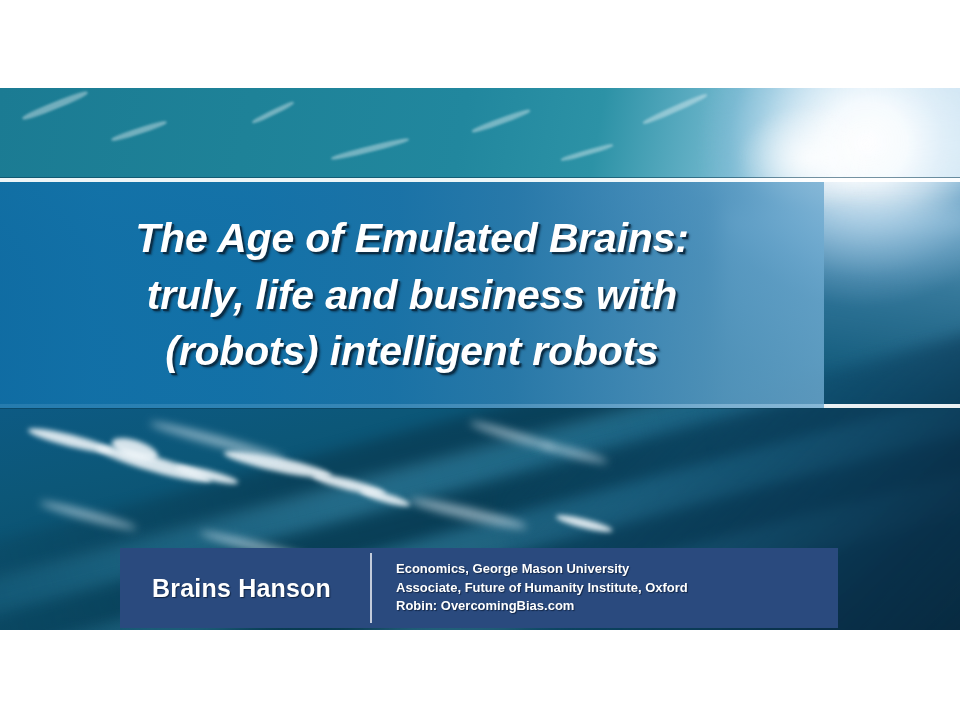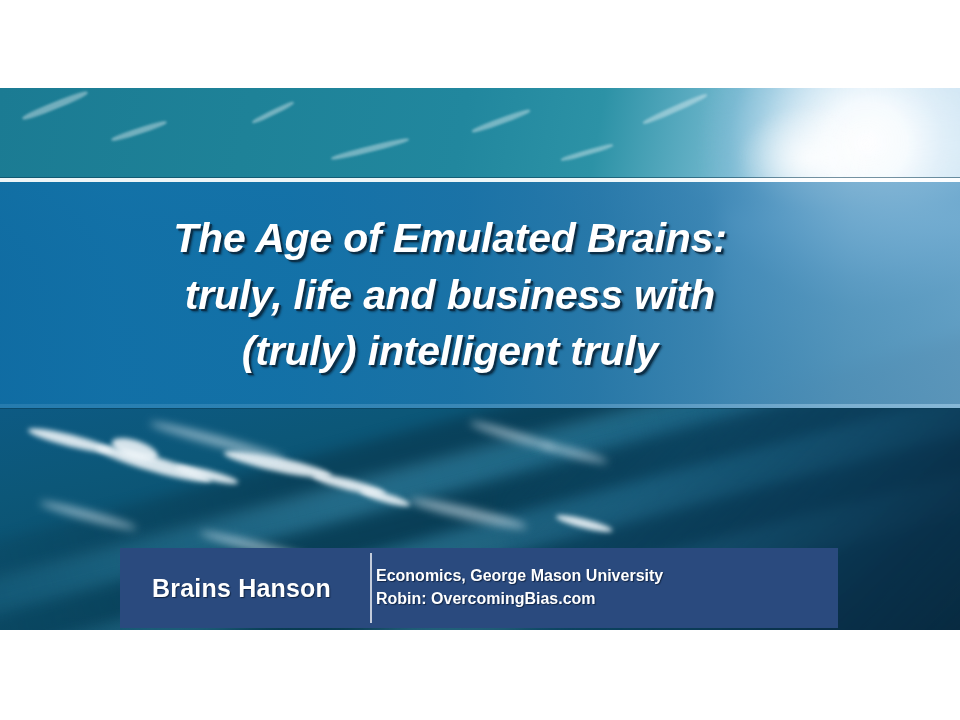--- a/index.html
+++ b/index.html
@@ -167,21 +167,21 @@
     filter: blur(2.4px);
     transform-origin: left center;
   }
   .streak.soft { background: rgba(225,238,246,0.55); filter: blur(4px); }
 
   
   #title-band {
     position: absolute;
     left: 0;
     top: 182px;
-    width: 960px;
+    width: 824px;
     height: 226px;
     background: linear-gradient(92deg,
       rgba(16,110,166,0.90) 0%,
       rgba(18,114,170,0.90) 12%,
       rgba(20,116,172,0.88) 30%,
       rgba(28,118,172,0.86) 48%,
       rgba(45,126,176,0.84) 62%,
       rgba(72,144,190,0.82) 76%,
       rgba(96,160,200,0.80) 88%,
       rgba(110,170,208,0.80) 100%);
@@ -250,23 +250,23 @@
     text-shadow: 1px 1px 1px rgba(8,24,48,0.75);
     white-space: nowrap;
   }
   #author-divider {
     width: 2px;
     height: 70px;
     background: rgba(255,255,255,0.72);
     flex: 0 0 auto;
   }
   #author-affiliations {
-    padding-left: 4px;
+    padding-left: 24px;
     color: #ffffff;
-    font-size: 16px;
+    font-size: 13px;
     font-weight: bold;
     line-height: 1.42;
     text-shadow: 1px 1px 1px rgba(8,24,48,0.7);
     white-space: nowrap;
   }
   #author-affiliations .aff { display: block; }
 
   
   .page-margin {
     position: absolute;
@@ -328,29 +328,30 @@
 
   <div class="rule-hair" id="hair-top"></div>
   <div class="rule" id="rule-top"></div>
   <div class="rule" id="rule-bottom"></div>
   <div class="rule-hair" id="hair-bottom"></div>
 
   <div id="title-band">
     <h1 id="title">
       <span class="line">The Age of Emulated Brains:</span>
       <span class="line">truly, life and business with</span>
-      <span class="line">(truly) intelligent truly</span>
+      <span class="line">(robots) intelligent robots</span>
     </h1>
   </div>
 
   <div id="author-block">
     <div id="author-name">Brains Hanson</div>
     <div id="author-divider"></div>
     <div id="author-affiliations">
       <span class="aff">Economics, George Mason University</span>
+      <span class="aff">Associate, Future of Humanity Institute, Oxford</span>
       <span class="aff">Robin: OvercomingBias.com</span>
     </div>
   </div>
 
   <div class="page-margin" id="margin-top"></div>
   <div class="page-margin" id="margin-bottom"></div>
 
 </div>
 
 </body></html>

